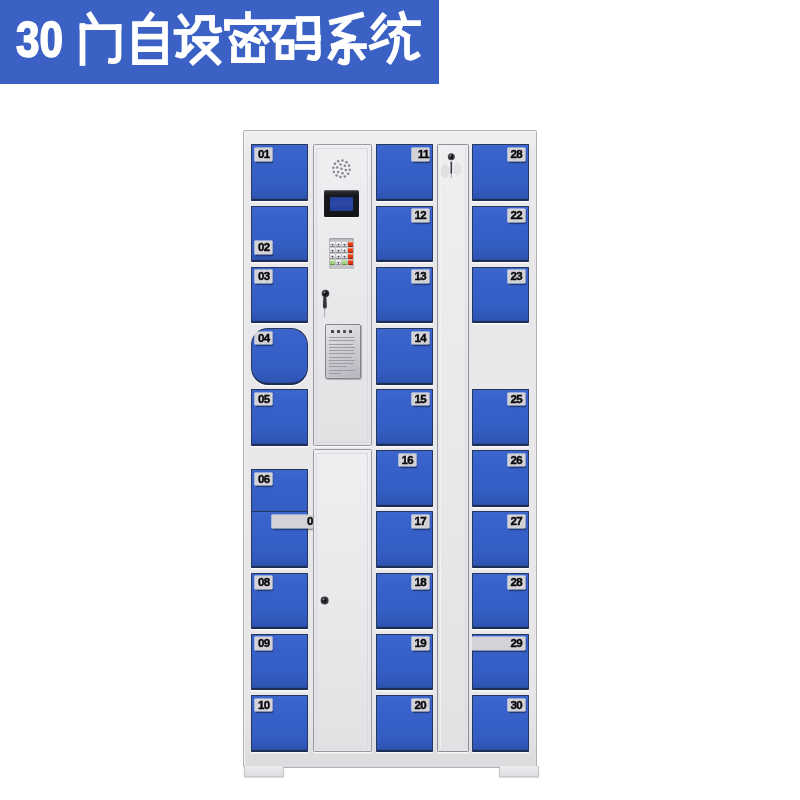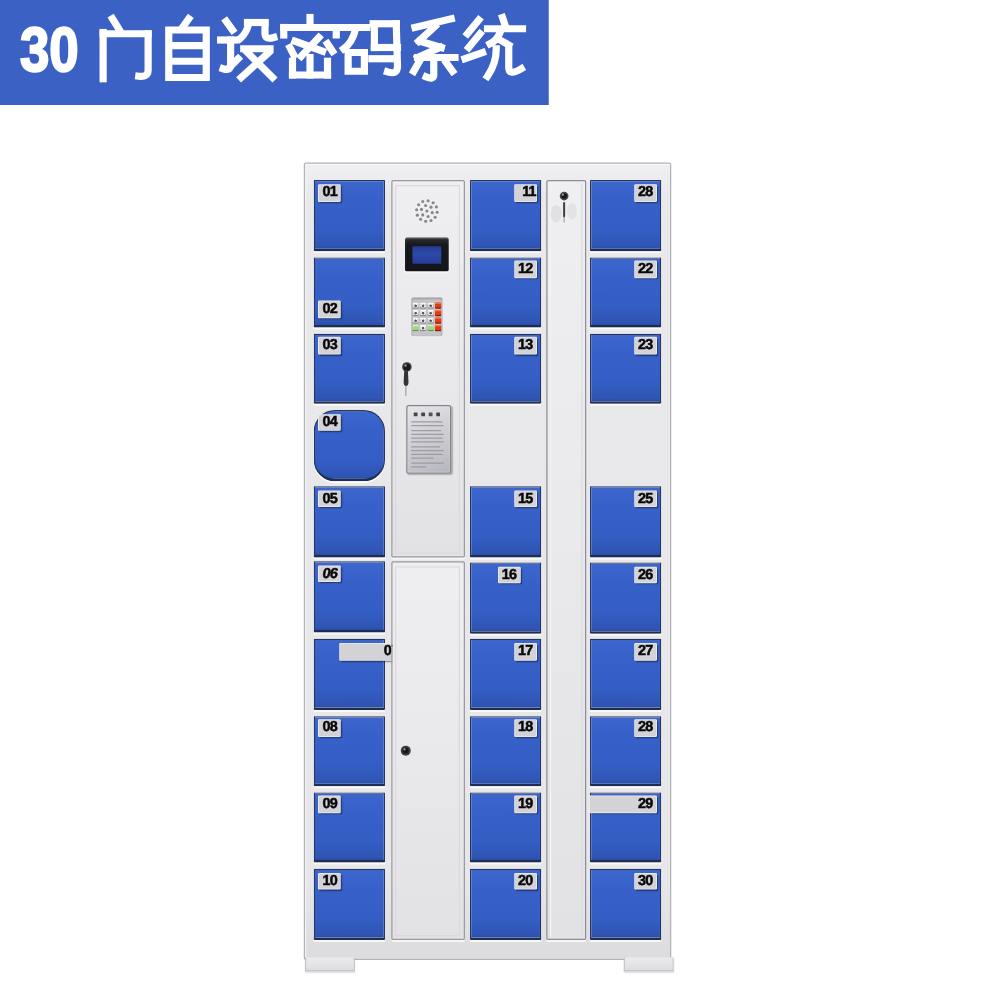--- a/index.html
+++ b/index.html
@@ -65,30 +65,33 @@
     </div>
 <div class="door" style="left:375.5px;top:266.6px;width:55.2px;height:53.8px;">
       <div class="lbl" style="right:3px;">13</div>
     </div>
 <div class="door" style="left:471.5px;top:266.6px;width:55.2px;height:53.8px;">
       <div class="lbl" style="right:3px;">23</div>
     </div>
 <div class="door" style="left:251.3px;top:327.8px;width:55.2px;height:53.8px;border-radius:17px;">
       <div class="lbl" style="left:3px;">04</div>
     </div>
+<div class="door" style="left:375.5px;top:327.8px;width:55.2px;height:53.8px;">
+      <div class="lbl" style="right:3px;">14</div>
+    </div>
 <div class="door" style="left:251.3px;top:389.0px;width:55.2px;height:53.8px;">
       <div class="lbl" style="left:3px;">05</div>
     </div>
 <div class="door" style="left:375.5px;top:389.0px;width:55.2px;height:53.8px;">
       <div class="lbl" style="right:3px;">15</div>
     </div>
 <div class="door" style="left:471.5px;top:389.0px;width:55.2px;height:53.8px;">
       <div class="lbl" style="right:3px;">25</div>
     </div>
-<div class="door" style="left:251.3px;top:449px;width:55.2px;height:53.8px;font-style:italic;">
+<div class="door" style="left:251.3px;top:469px;width:55.2px;height:53.8px;">
       <div class="lbl" style="left:3px;">06</div>
     </div>
 <div class="door" style="left:375.5px;top:450.2px;width:55.2px;height:53.8px;">
       <div class="lbl" style="right:16px;">16</div>
     </div>
 <div class="door" style="left:471.5px;top:450.2px;width:55.2px;height:53.8px;">
       <div class="lbl" style="right:3px;">26</div>
     </div>
 <div class="door" style="left:251.3px;top:511.3px;width:55.2px;height:53.8px;">
       <div class="lbl" style="left:20px;padding-left:32px;">07</div>

